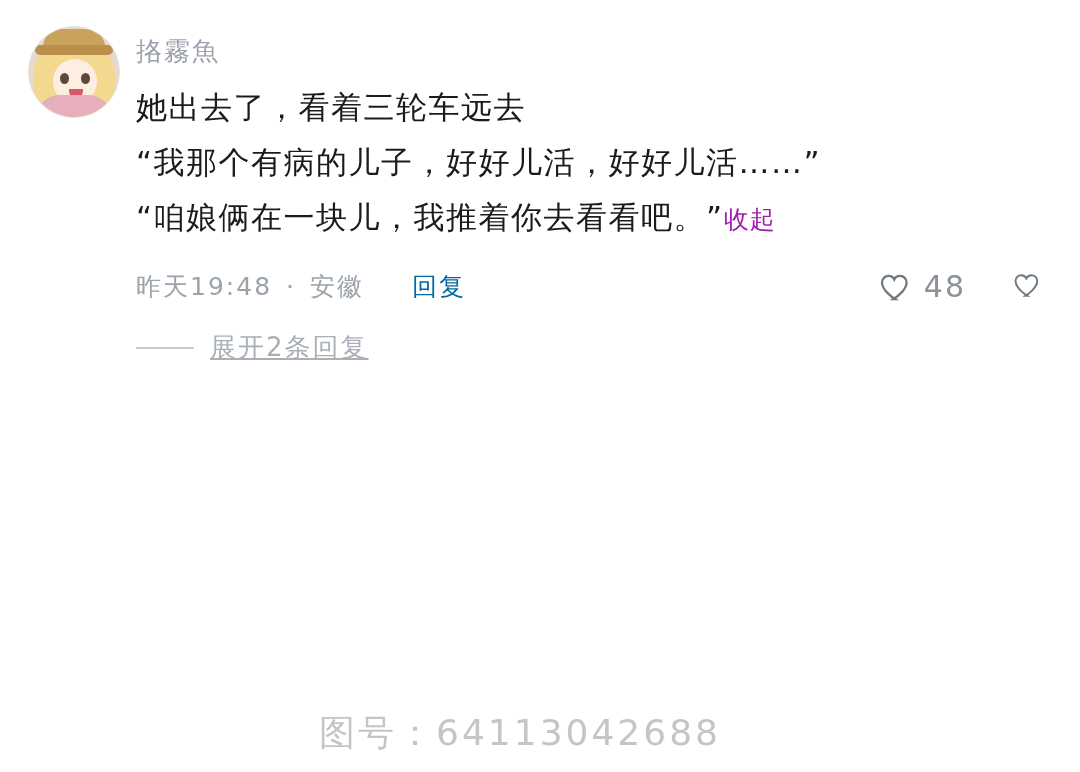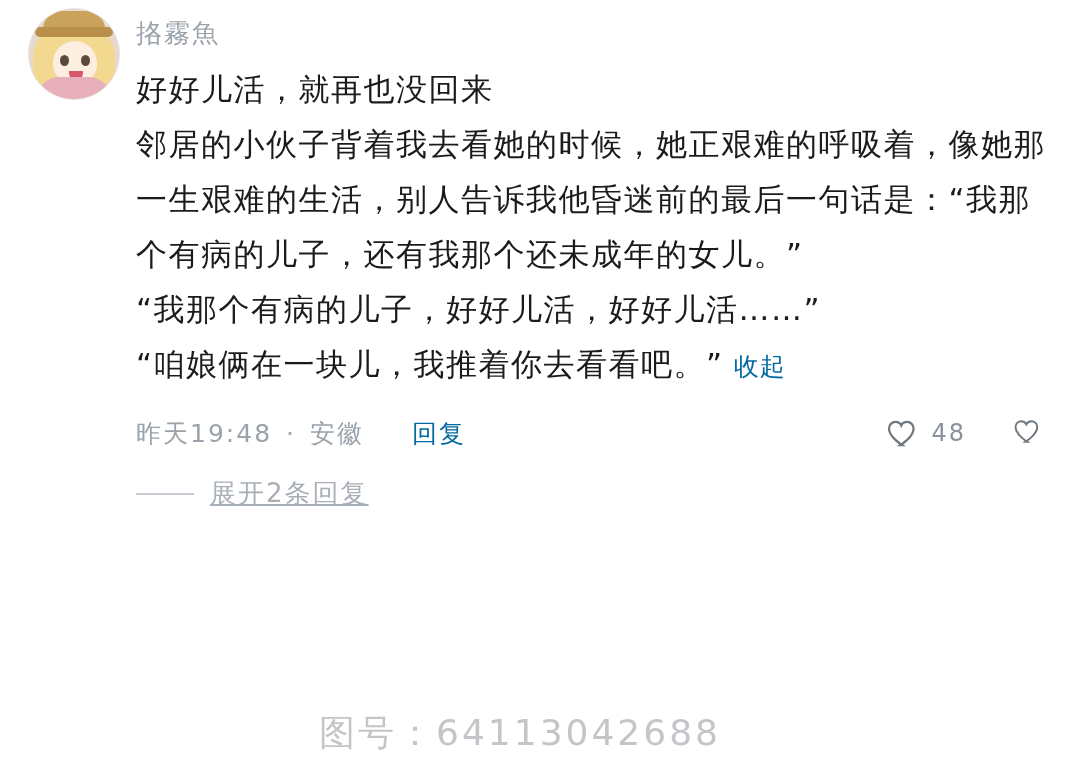--- a/index.html
+++ b/index.html
@@ -14,21 +14,21 @@
     color: #222;
     position: relative;
     overflow: hidden;
   }
 
   .comment {
     position: absolute;
     left: 0; top: 0;
     width: 1080px; height: 558px;
     box-sizing: border-box;
-    padding: 4px 28px 0 28px;
+    padding: 22px 28px 0 28px;
     display: flex;
   }
 
   
   .avatar-col {
     width: 108px;
     flex: 0 0 108px;
     padding-top: 4px;
   }
   .avatar {
@@ -113,23 +113,22 @@
     letter-spacing: 1.5px;
     font-weight: 500;
   }
   .content p {
     margin: 0;
   }
   .content .para {
     white-space: pre-wrap;
   }
   .collapse {
-    color: #0369a1;
+    color: #a21caf;
     font-size: 25px;
-    margin-left: 10px;
     letter-spacing: 1px;
   }
 
   
   .meta-row {
     display: flex;
     align-items: center;
     margin-top: 22px;
     color: #9aa2ab;
     font-family: "DejaVu Sans", sans-serif;
@@ -147,21 +146,21 @@
     align-items: center;
     gap: 12px;
     padding-right: 6px;
   }
   .heart {
     width: 34px; height: 34px;
     display: inline-block;
   }
   .like-count {
     color: #8b929a;
-    font-size: 24px;
+    font-size: 30px;
     margin-right: 34px;
   }
 
   
   .expand-row {
     display: flex;
     align-items: center;
     margin-top: 26px;
     color: #a9afb6;
     font-family: "DejaVu Sans", sans-serif;
@@ -208,22 +207,21 @@
       <div class="hat-brim"></div>
       <div class="dress"></div>
     </div>
   </div>
 
   <div class="body-col">
 
     <div class="username">挌霧魚</div>
 
     <div class="content">
-      <p class="para">好好儿活，就再也没回来</p>
-      <p class="para">邻居的小伙子背着我去看她的时候，她正艰难的呼吸着，像她那一生艰难的生活，别人告诉我他昏迷前的最后一句话是：“我那个有病的儿子，还有我那个还未成年的女儿。”</p>
+      <p class="para">她出去了，看着三轮车远去</p>
       <p class="para">“我那个有病的儿子，好好儿活，好好儿活……”</p>
       <p><span>“咱娘俩在一块儿，我推着你去看看吧。”</span><span class="collapse">收起</span></p>
     </div>
 
     <div class="meta-row">
       <span class="meta-time">昨天19:48</span>
       <span class="meta-dot">·</span>
       <span class="meta-loc">安徽</span>
       <span class="meta-reply">回复</span>
 

